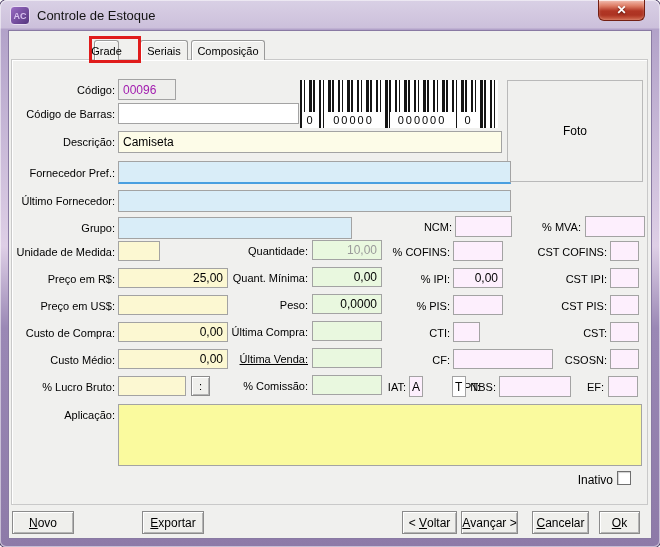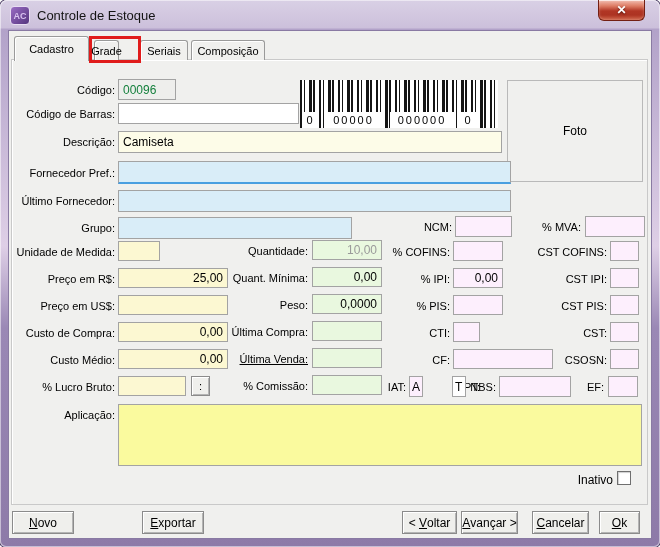--- a/index.html
+++ b/index.html
@@ -63,21 +63,21 @@
     font-size: 12px; color: #000; padding: 1px 4px;
     display: flex; align-items: center; overflow: hidden;
   }
   .fld.num { justify-content: flex-end; }
   .yellow { background: #fcf8d2; }
   .green  { background: #e9f8df; }
   .blue   { background: #d9edf8; }
   .pink   { background: #fdeffd; }
   .cream  { background: #fdfce8; }
   .apl    { background: #fafa9e; }
-  .disabled { background: #eeeeec; color: #15803d; text-align: right; }
+  .disabled { background: #eeeeec; color: #a21caf; text-align: right; }
   .gray-text { color: #9a9a9a; }
   .underlined-field { border-bottom: 2px solid #4a9fe0; }
 
   
   .barcode {
     position: absolute; left: 300px; top: 80px; width: 198px; height: 48px;
     background: repeating-linear-gradient(90deg,
       #141414 0 2px, #fff 2px 4px, #141414 4px 5px, #fff 5px 9px,
       #141414 9px 12px, #fff 12px 13px, #141414 13px 15px, #fff 15px 19px);
   }
@@ -126,21 +126,20 @@
       <span>AC</span>
     </div>
   <div class="win-title">Controle de Estoque</div>
   <div class="close-btn">
       <span>✕</span>
     </div>
 
   <div class="client"></div>
   <div class="panel"></div>
 
-  <div class="tab active">Cadastro</div>
   <div class="tab tab-grade">Grade</div>
   <div class="red-box"></div>
   <div class="tab tab-seriais">Seriais</div>
   <div class="tab tab-comp">Composição</div>
 
   <div class="lbl" style="left:8px;width:107px;top:84px;">Código:</div>
   <div class="fld disabled" style="left:118px;top:79px;width:58px;height:21px;">00096</div>
 
   <div class="lbl" style="left:8px;width:107px;top:108px;">Código de Barras:</div>
   <div class="fld" style="left:118px;top:103px;width:181px;height:21px;"></div>

